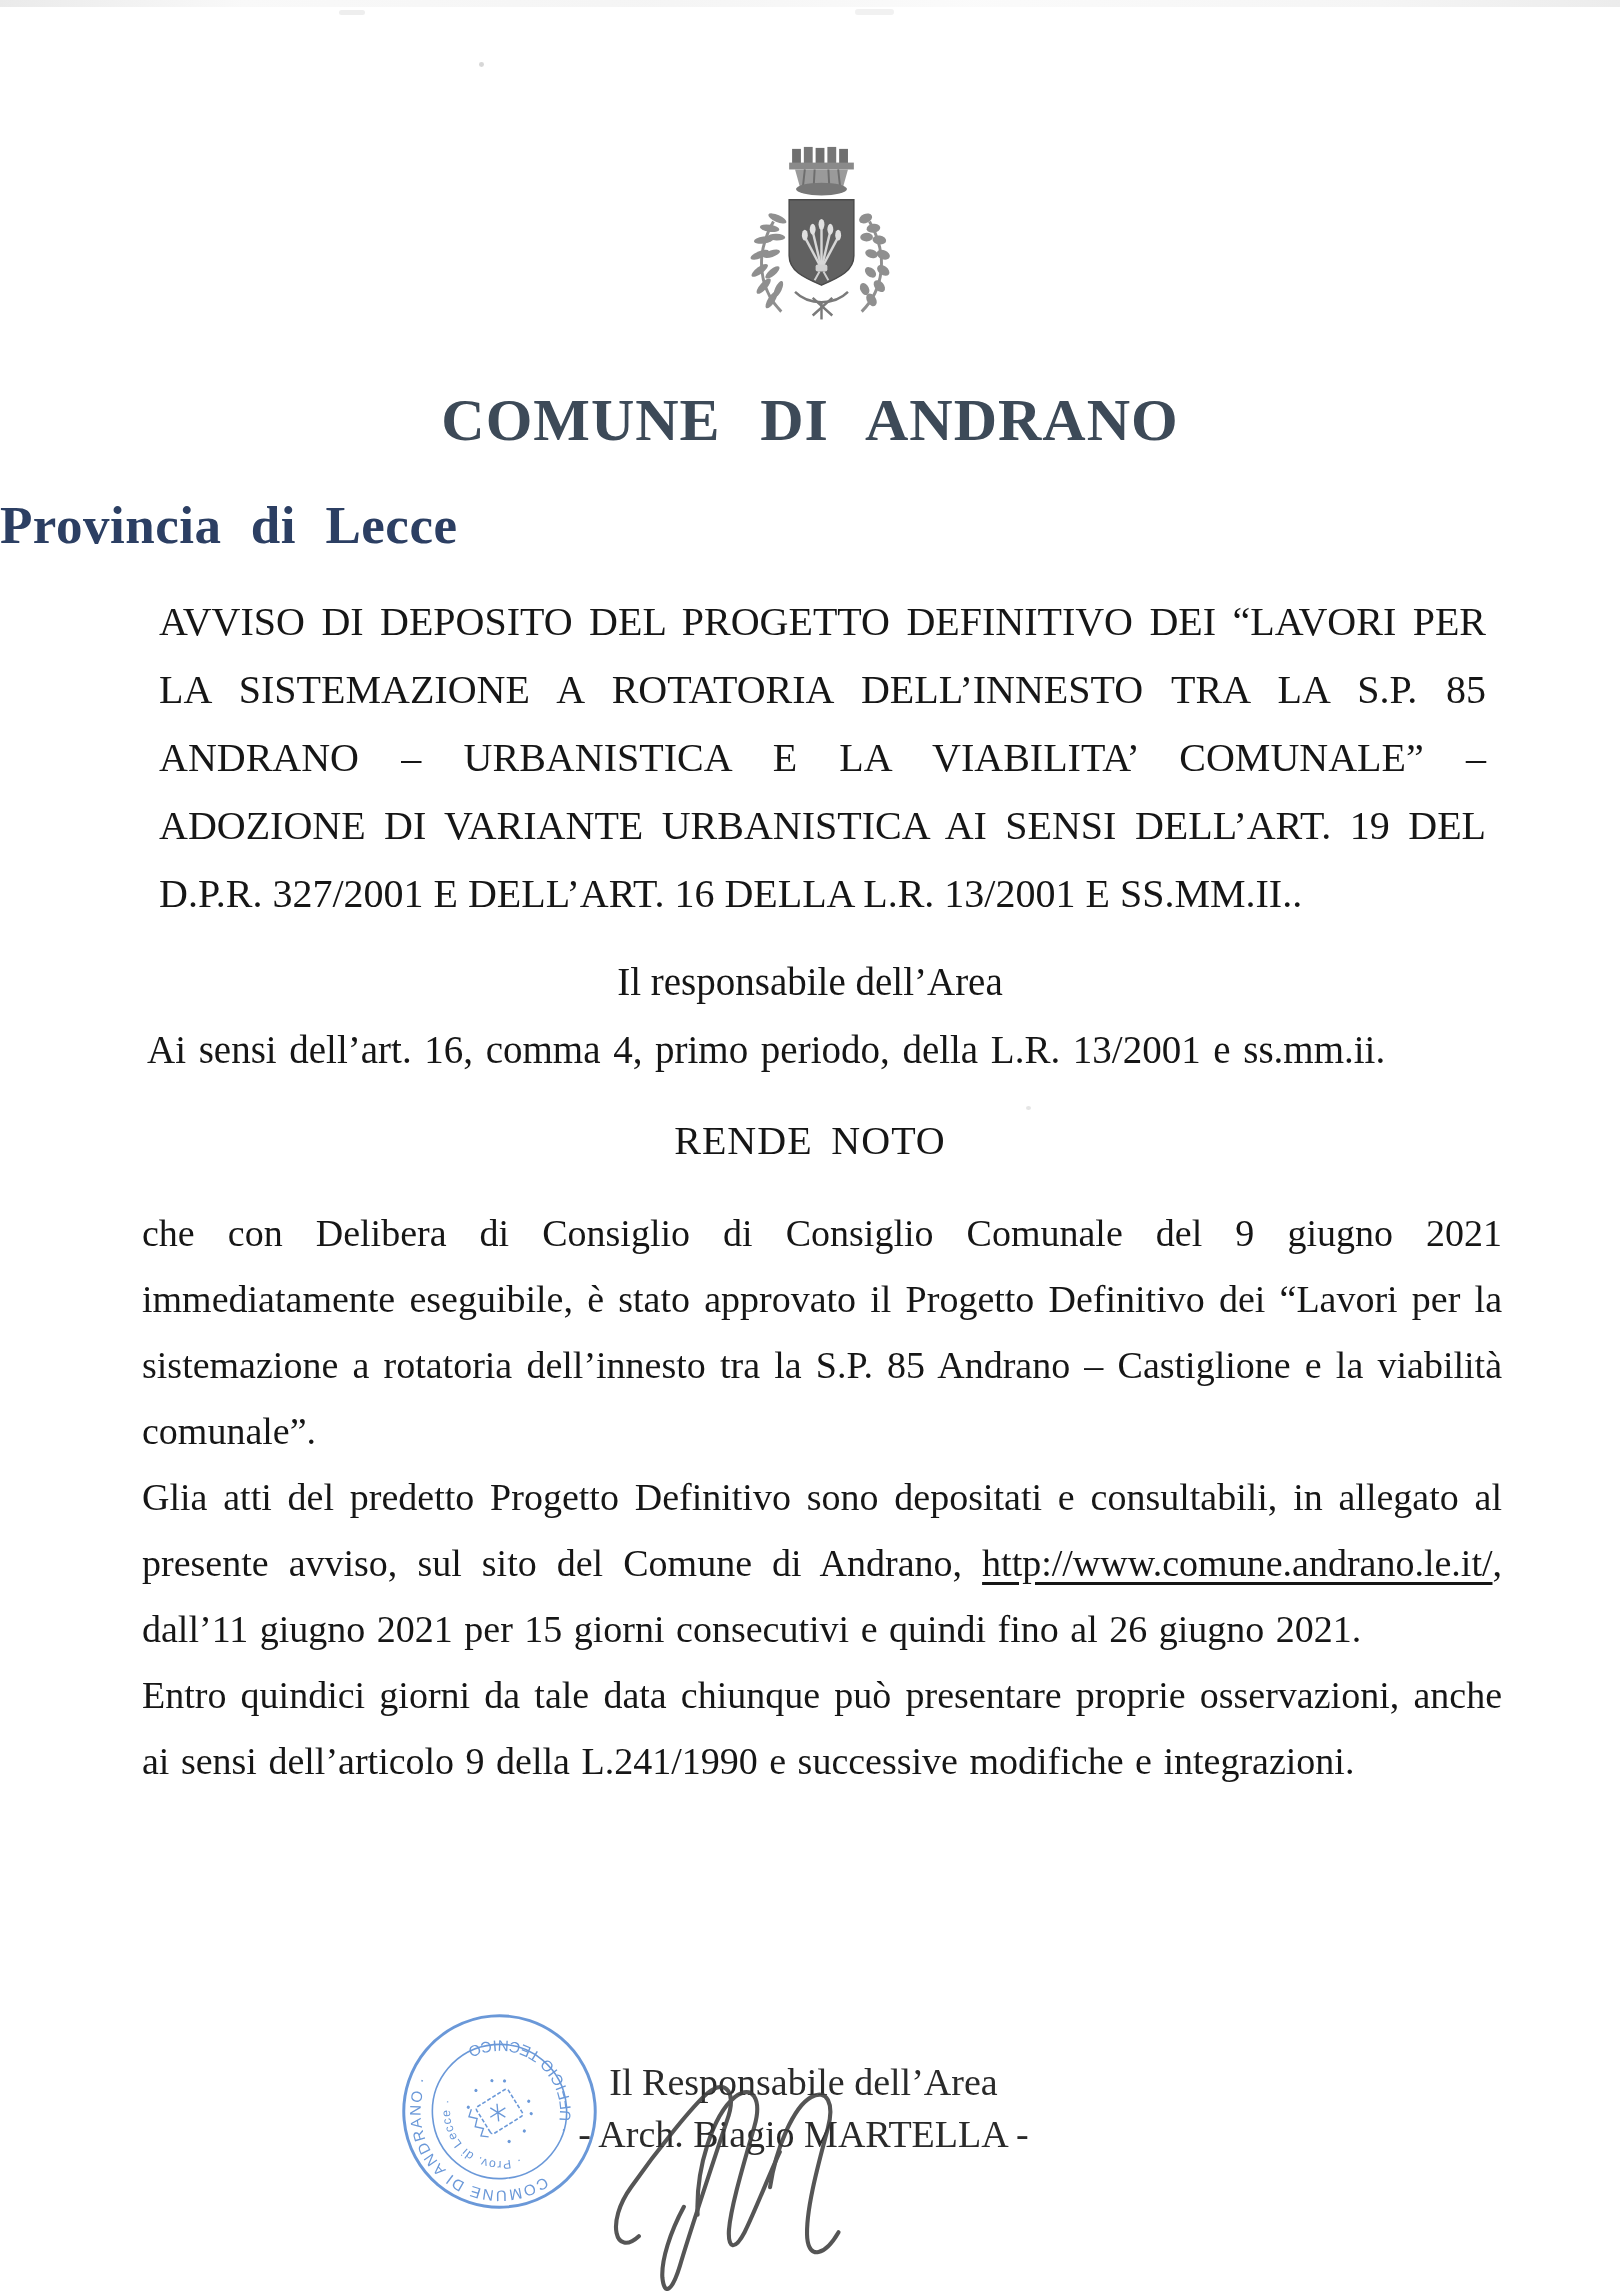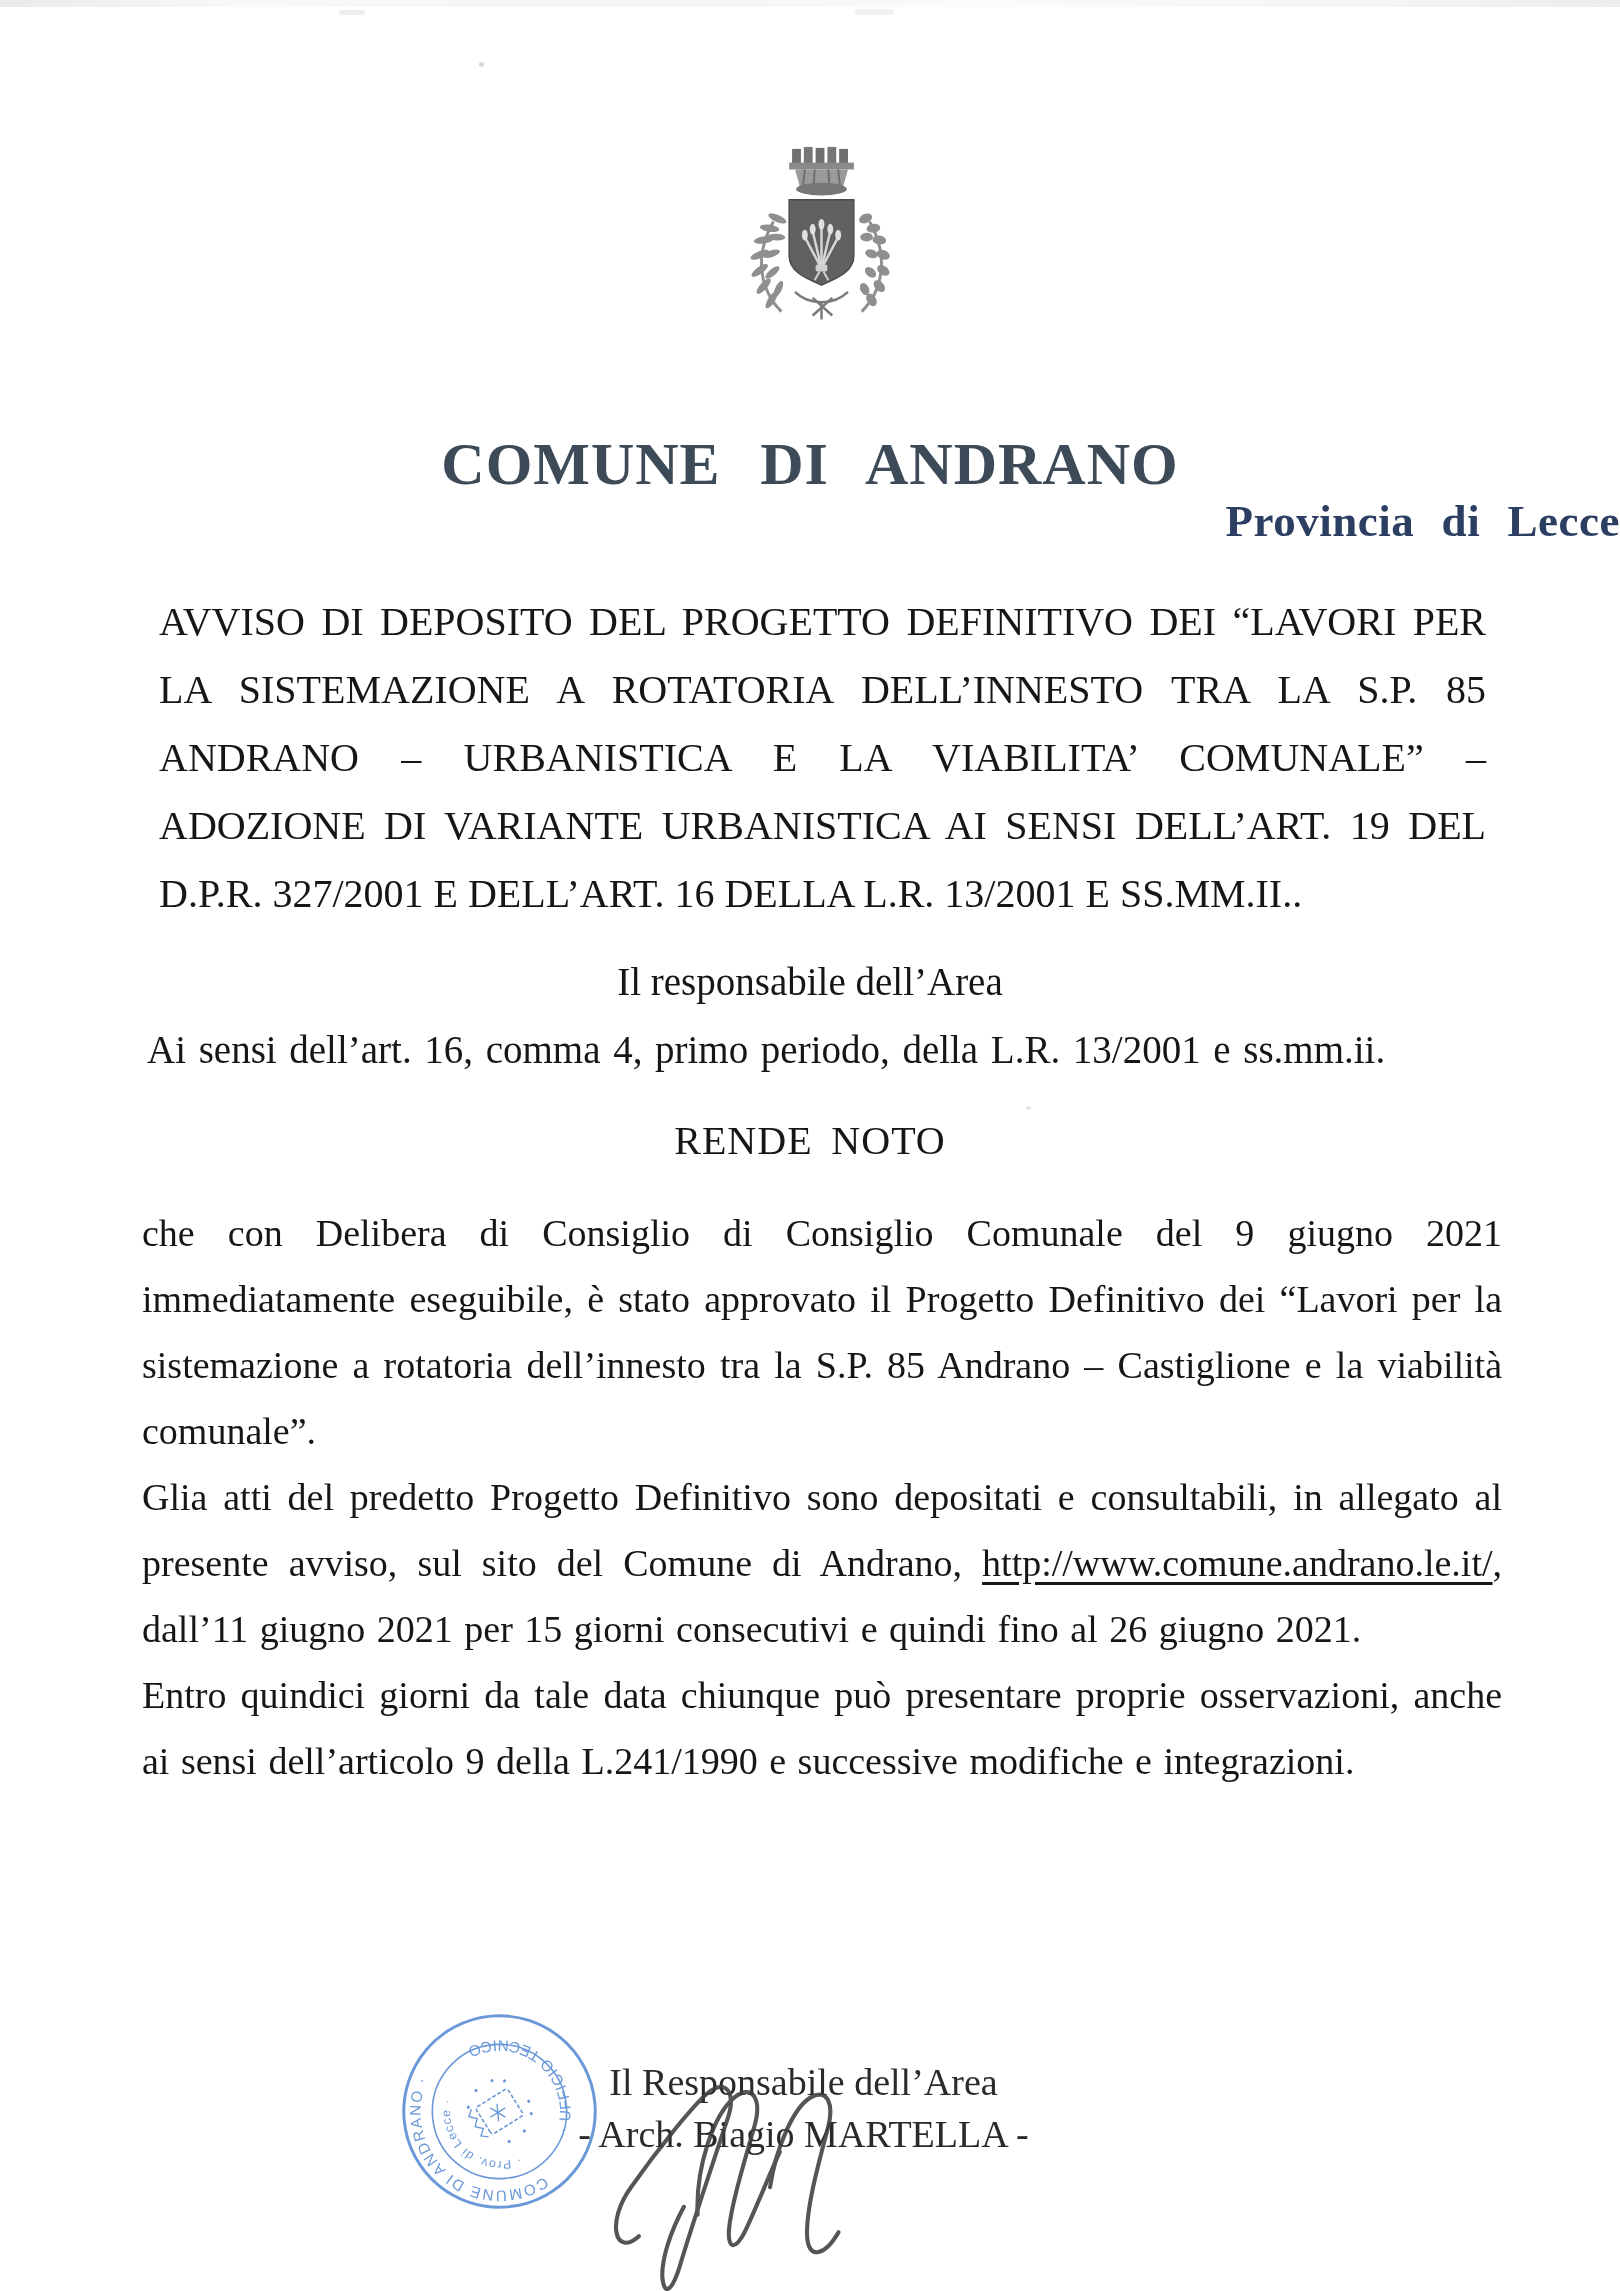--- a/index.html
+++ b/index.html
@@ -21,25 +21,25 @@
   .speck.s1{left:479px;top:62px;width:4.9px;height:4.9px;}
   .speck.s2{left:339px;top:9.8px;width:25.5px;height:4.9px;border-radius:2.9px;opacity:.25;}
   .speck.s3{left:855px;top:8.8px;width:39px;height:5.9px;border-radius:2.9px;opacity:.22;}
   .speck.s4{left:1026px;top:1106px;width:4.9px;height:3.9px;opacity:.4;}
 
   .coa{position:absolute;left:738px;top:143px;width:167px;height:198px;}
 
   .h1{
     position:absolute;left:0;top:386px;width:1620px;
     text-align:center;font-size:60px;font-weight:bold;
-    letter-spacing:1px;word-spacing:23.5px;color:#3d4a58;margin-top:44px;
+    letter-spacing:1px;word-spacing:23.5px;color:#3d4a58;
   }
   .h2{
     position:absolute;left:0;top:495px;width:1620px;
-    text-align:right;font-size:45px;font-weight:bold;
+    text-align:left;font-size:53px;font-weight:bold;
     letter-spacing:0.5px;word-spacing:15.7px;color:#2c3f63;
   }
 
   .notice{position:absolute;left:159px;top:588px;width:1327px;font-size:40px;line-height:68px;color:#161616;}
   .nline{white-space:nowrap;}
   .nline.j{white-space:normal;text-align:justify;text-align-last:justify;}
 
   .center-line{position:absolute;left:0;width:1620px;text-align:center;color:#161616;}
   .resp{top:959px;font-size:39px;}
   .rende{top:1117px;font-size:40px;letter-spacing:1px;word-spacing:7.8px;}

